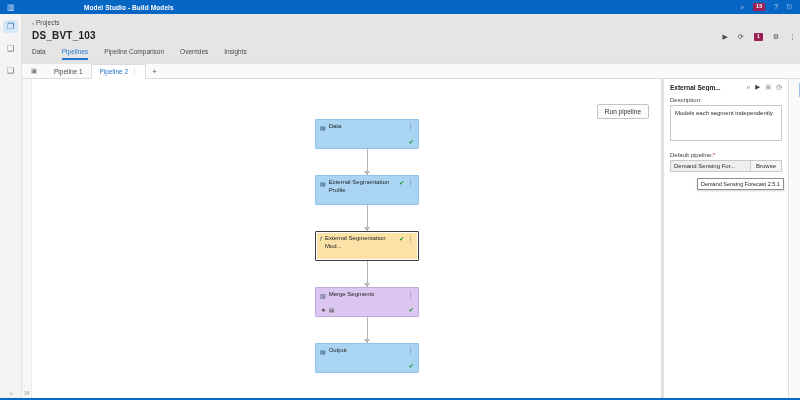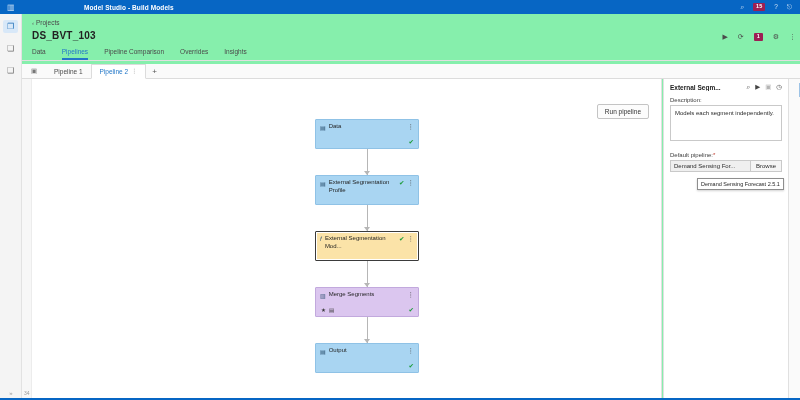--- a/index.html
+++ b/index.html
@@ -53,21 +53,21 @@
   .rail-ico.active { background: #d8e8f8; color: #1b6cb5; }
   .rail-bottom {
     position: absolute; bottom: 4px; left: 0; width: 22px;
     display: flex; justify-content: center;
     font-size: 6px; color: #9a9a9a;
   }
 
   
   .page {
     position: absolute; left: 22px; top: 14px; width: 778px; height: 386px;
-    background: #86efac;
+    background: #e5e5e5;
   }
   .breadcrumb {
     padding: 5px 0 0 10px; font-size: 6.5px; color: #4a4a4a; cursor: pointer;
     display: flex; align-items: center; gap: 2px;
   }
   .breadcrumb .chev { font-size: 6px; color: #5a5a5a; }
   .page-title {
     padding: 4px 0 0 10px; font-size: 10px; font-weight: bold; color: #222;
     letter-spacing: .2px;
   }

